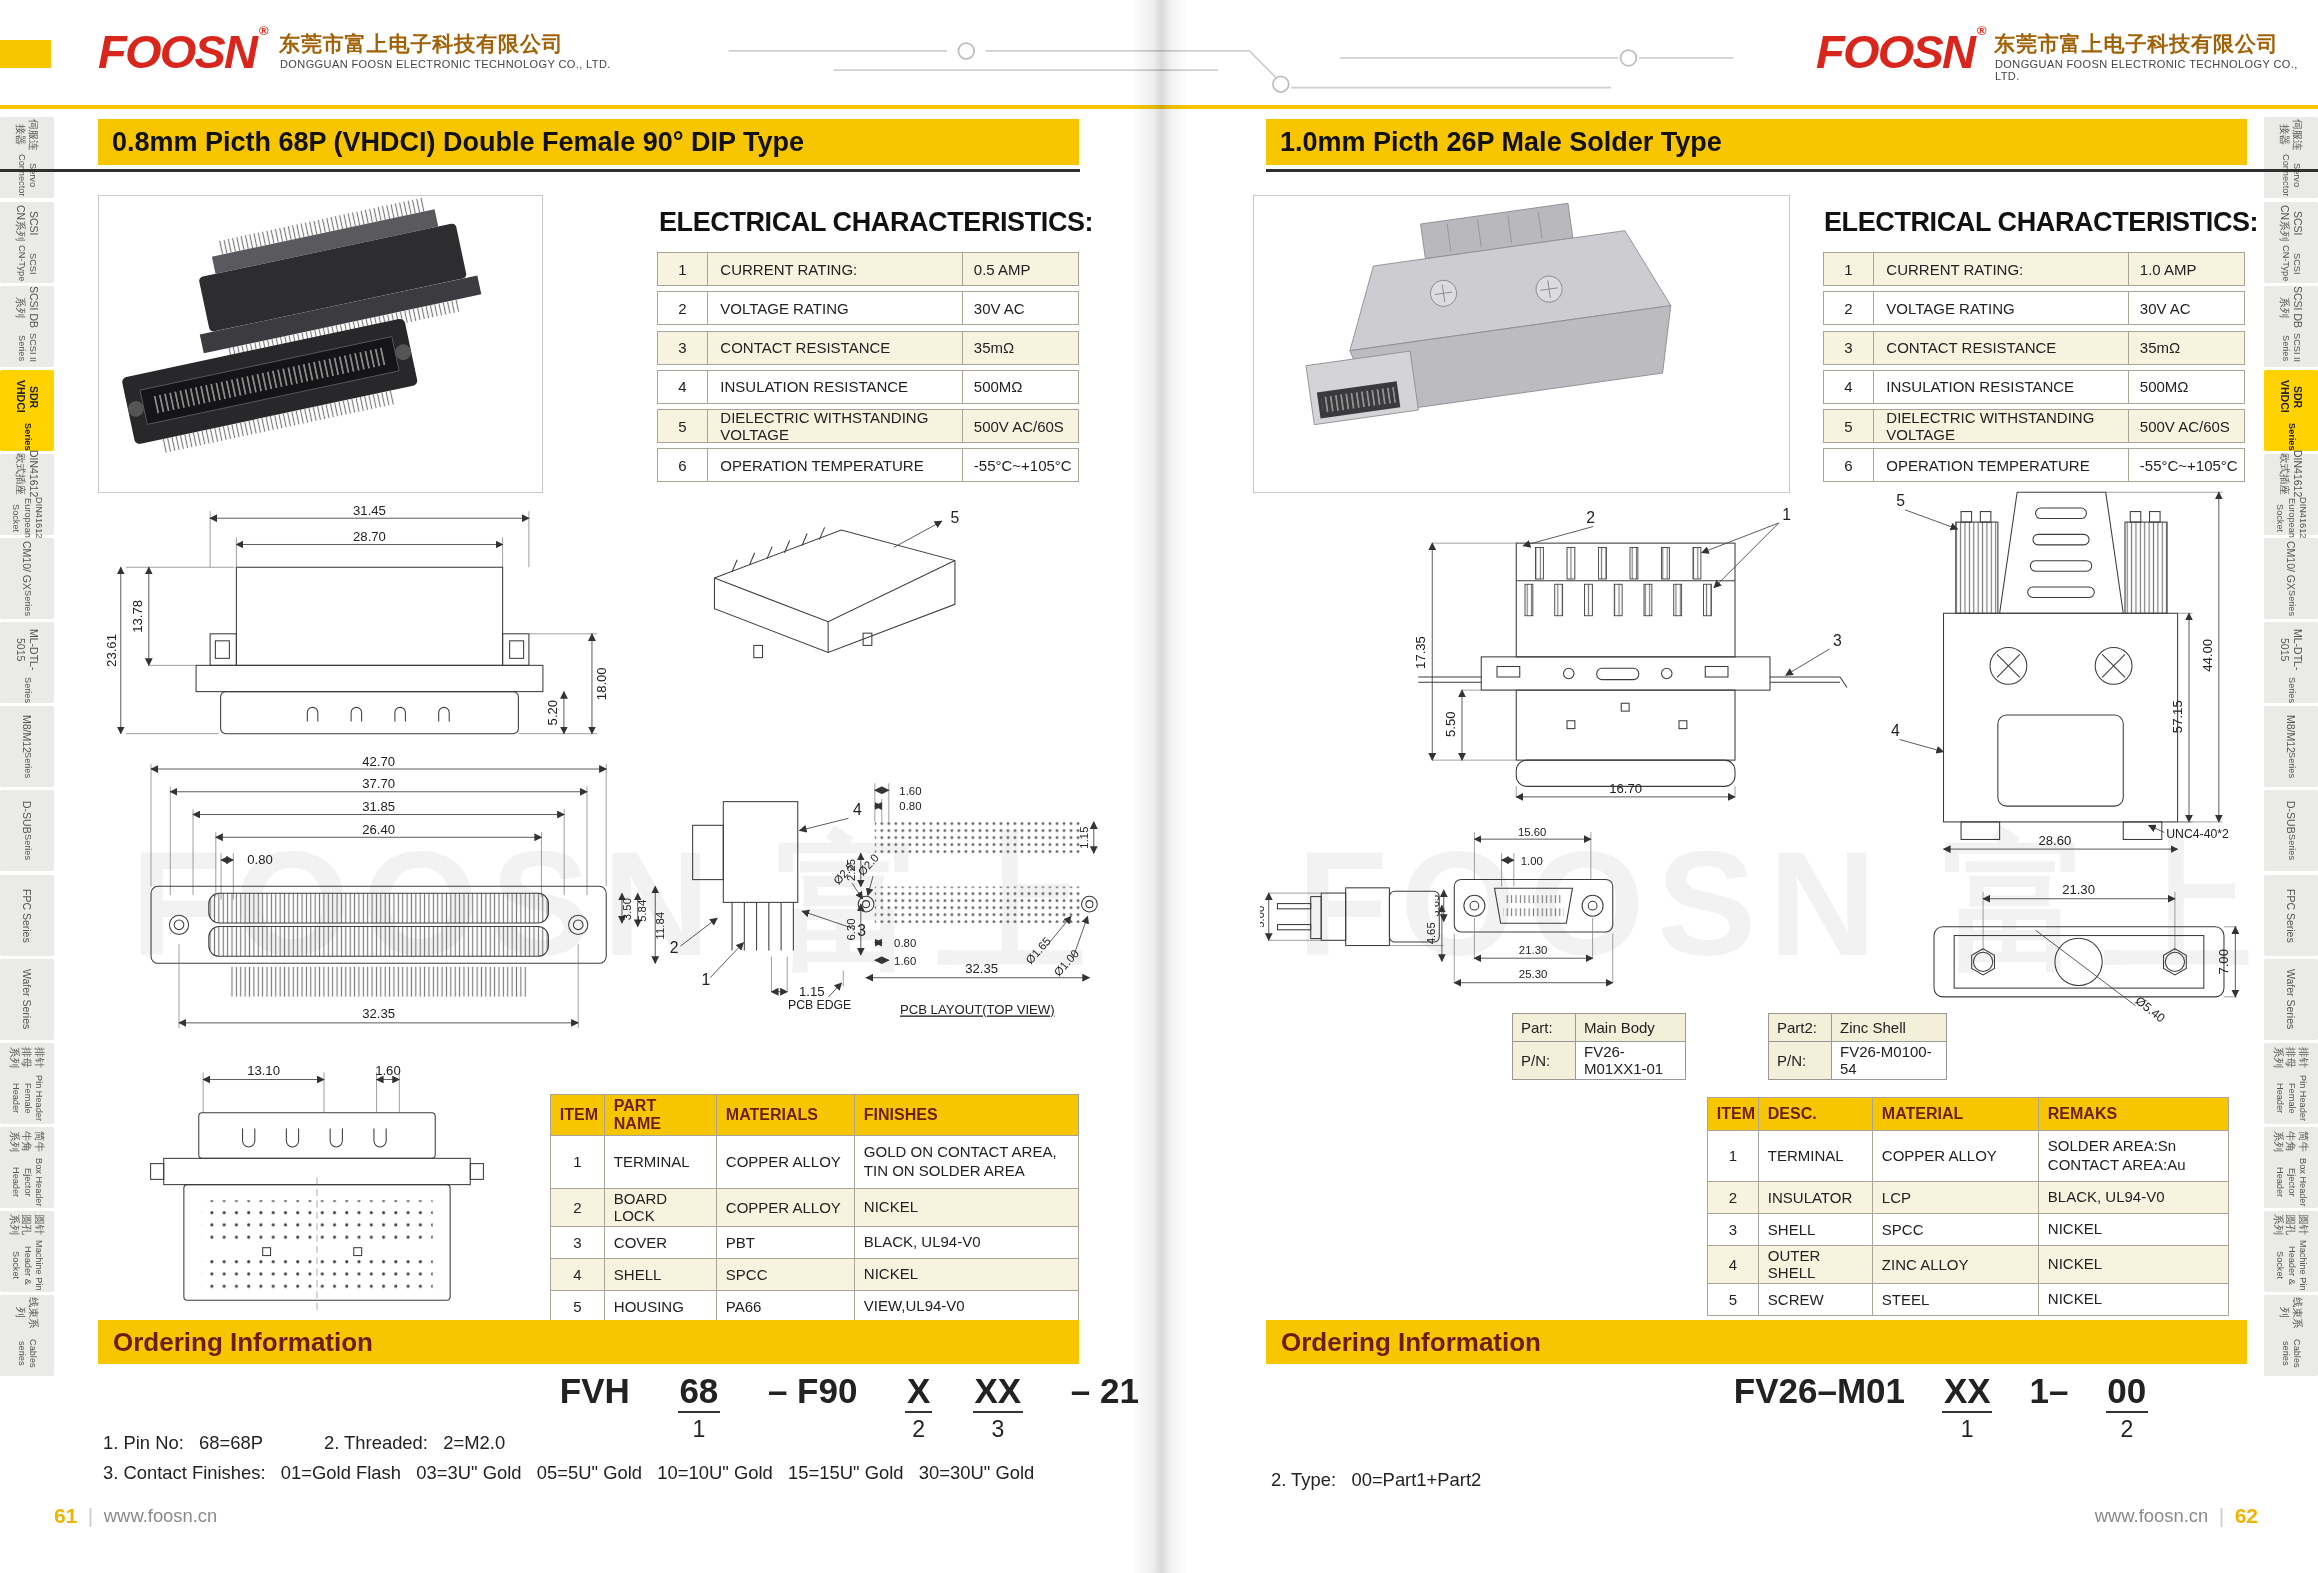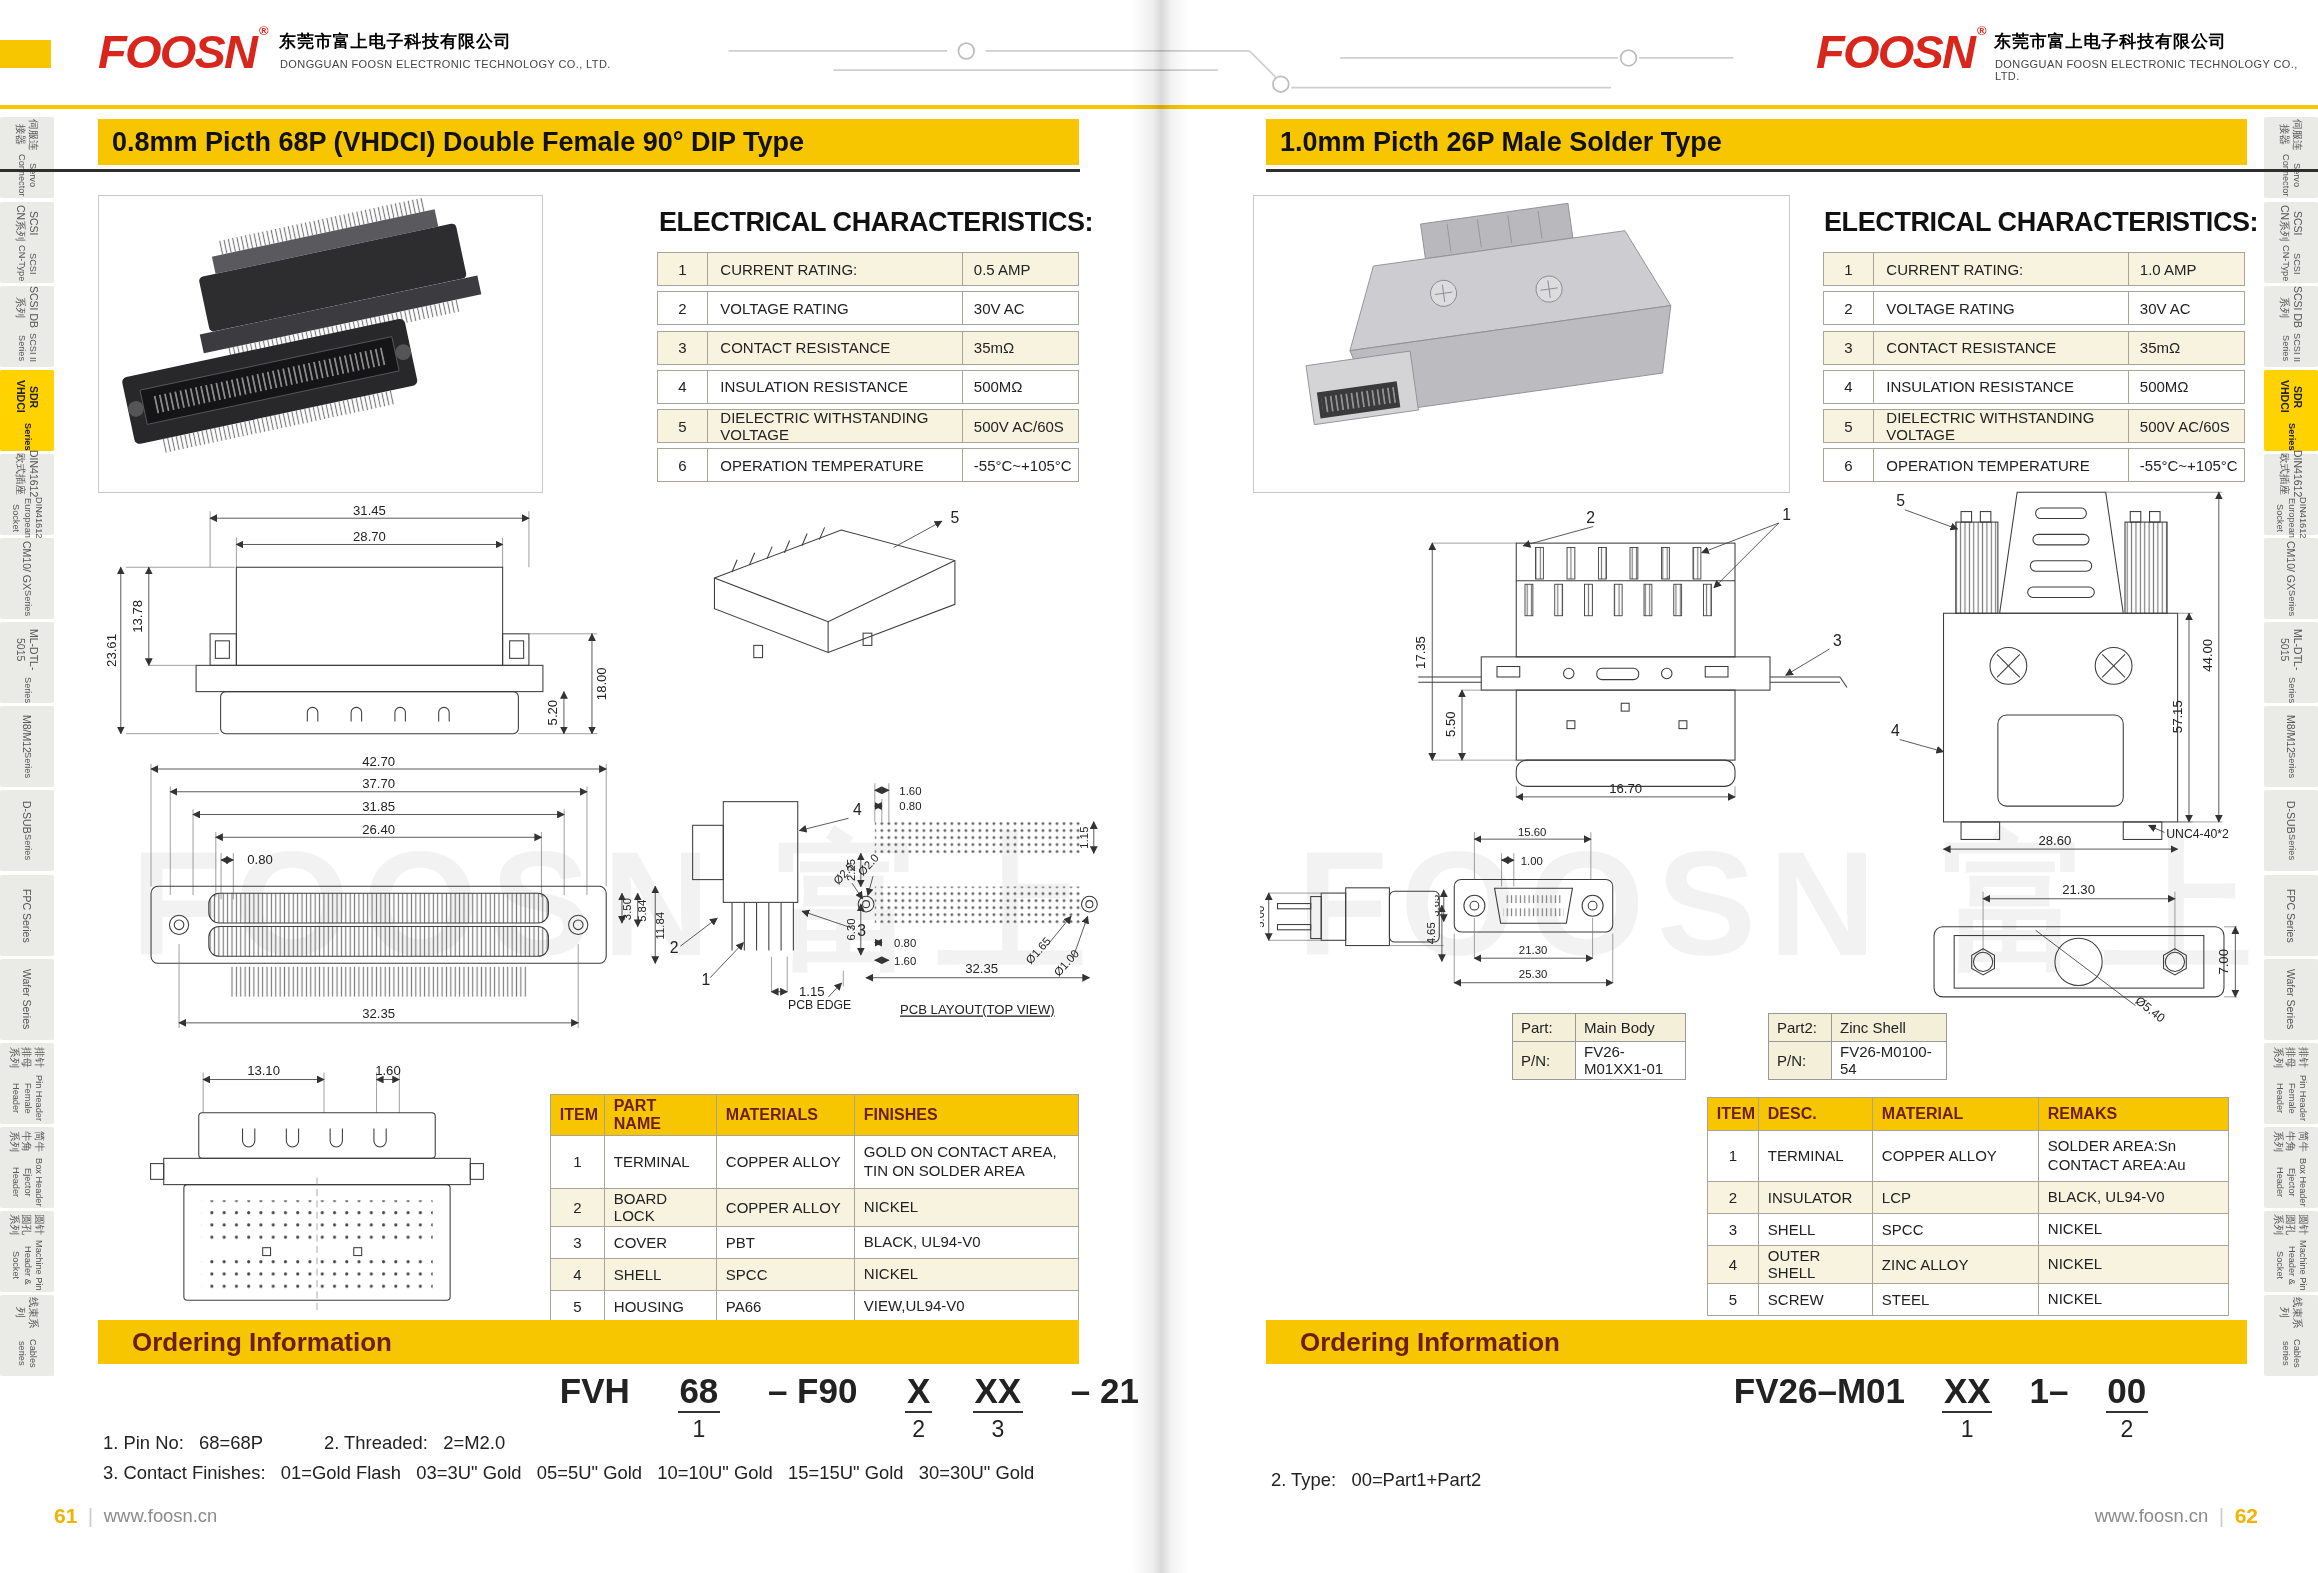--- a/index.html
+++ b/index.html
@@ -2,21 +2,21 @@
 <html style="font-size:14px"><head>
 <meta charset="utf-8">
 <style>
   html,body{margin:0;padding:0;background:#ddd;}
   .page{position:relative;width:2319px;height:1574px;background:#fff;font-family:"Liberation Sans",sans-serif;overflow:hidden;color:#222;}
   svg text{font-family:"Liberation Sans",sans-serif;}
   
   .hdr-chip{position:absolute;left:0;top:40px;width:51px;height:28px;background:#F7C600;}
   .logo{position:absolute;font-size:47px;font-weight:800;font-style:italic;color:#D9261C;letter-spacing:-1.8px;line-height:1;}
   .reg{position:absolute;font-size:13px;color:#D9261C;font-weight:700;}
-  .cmp-cn{position:absolute;font-size:17px;font-weight:700;color:#000000;letter-spacing:0.9px;}
+  .cmp-cn{position:absolute;font-size:21px;font-weight:700;color:#a16207;letter-spacing:0.9px;}
   .cmp-en{position:absolute;font-size:11px;color:#444;letter-spacing:0.4px;}
   .yellow-rule{position:absolute;left:0;top:105px;width:2319px;height:4.4px;background:#F7C600;}
   
   .tab{position:absolute;width:54px;height:81px;background:#EAEAE7;color:#555;writing-mode:vertical-rl;text-orientation:sideways;
        display:flex;align-items:center;justify-content:center;text-align:center;line-height:1.2;border-radius:1.8px;cursor:pointer;}
   .tab span{display:block;}
   .tab .cn{font-size:10.5px;}
   .tab .en{font-size:9.2px;}
   .tab.active{background:#FFD200;color:#222;font-weight:700;}
   
@@ -39,21 +39,21 @@
   .mat td{color:#222;}
   .mat td.c{text-align:center;}
   .mat tr.beige td{background:#F8F3DF;}
   .mat td.fin{white-space:pre-line;line-height:1.25;}
   
   table.ptable{position:absolute;border-collapse:collapse;font-size:15px;}
   .ptable td{border:0.9px solid #999;padding:1.8px 8px;height:23px;}
   .ptable tr.cream td{background:#F4EFD8;}
   .ptable td.pl{width:46px;background:#F4EFD8;}
   
-  .ordbar{position:absolute;width:981px;height:44px;background:#F7C600;color:#6B1D0E;font-weight:700;font-size:26px;line-height:44px;padding-left:34px;box-sizing:border-box;}
+  .ordbar{position:absolute;width:981px;height:44px;background:#F7C600;color:#6B1D0E;font-weight:700;font-size:26px;line-height:44px;padding-left:15px;box-sizing:border-box;}
   .code{position:absolute;font-size:35px;font-weight:700;color:#222;display:flex;align-items:flex-start;}
   .code .seg{display:inline-block;text-align:center;white-space:pre;margin:0 23px;}
   .code .seg .t{display:block;padding:0 1.8px;}
   .code .seg.und .t{border-bottom:2.6px solid #333;}
   .code .seg .n{display:block;font-size:23px;font-weight:400;margin-top:2.6px;height:26px;}
   .notes{position:absolute;font-size:18.4px;color:#222;white-space:pre-wrap;line-height:1.62;}
   
   .foot{position:absolute;display:flex;align-items:center;gap:10.5px;font-size:18.4px;color:#8A8A8A;}
   .foot .pg{color:#F0B400;font-weight:700;font-size:21px;}
   .foot .sep{color:#ccc;font-size:21px;}

